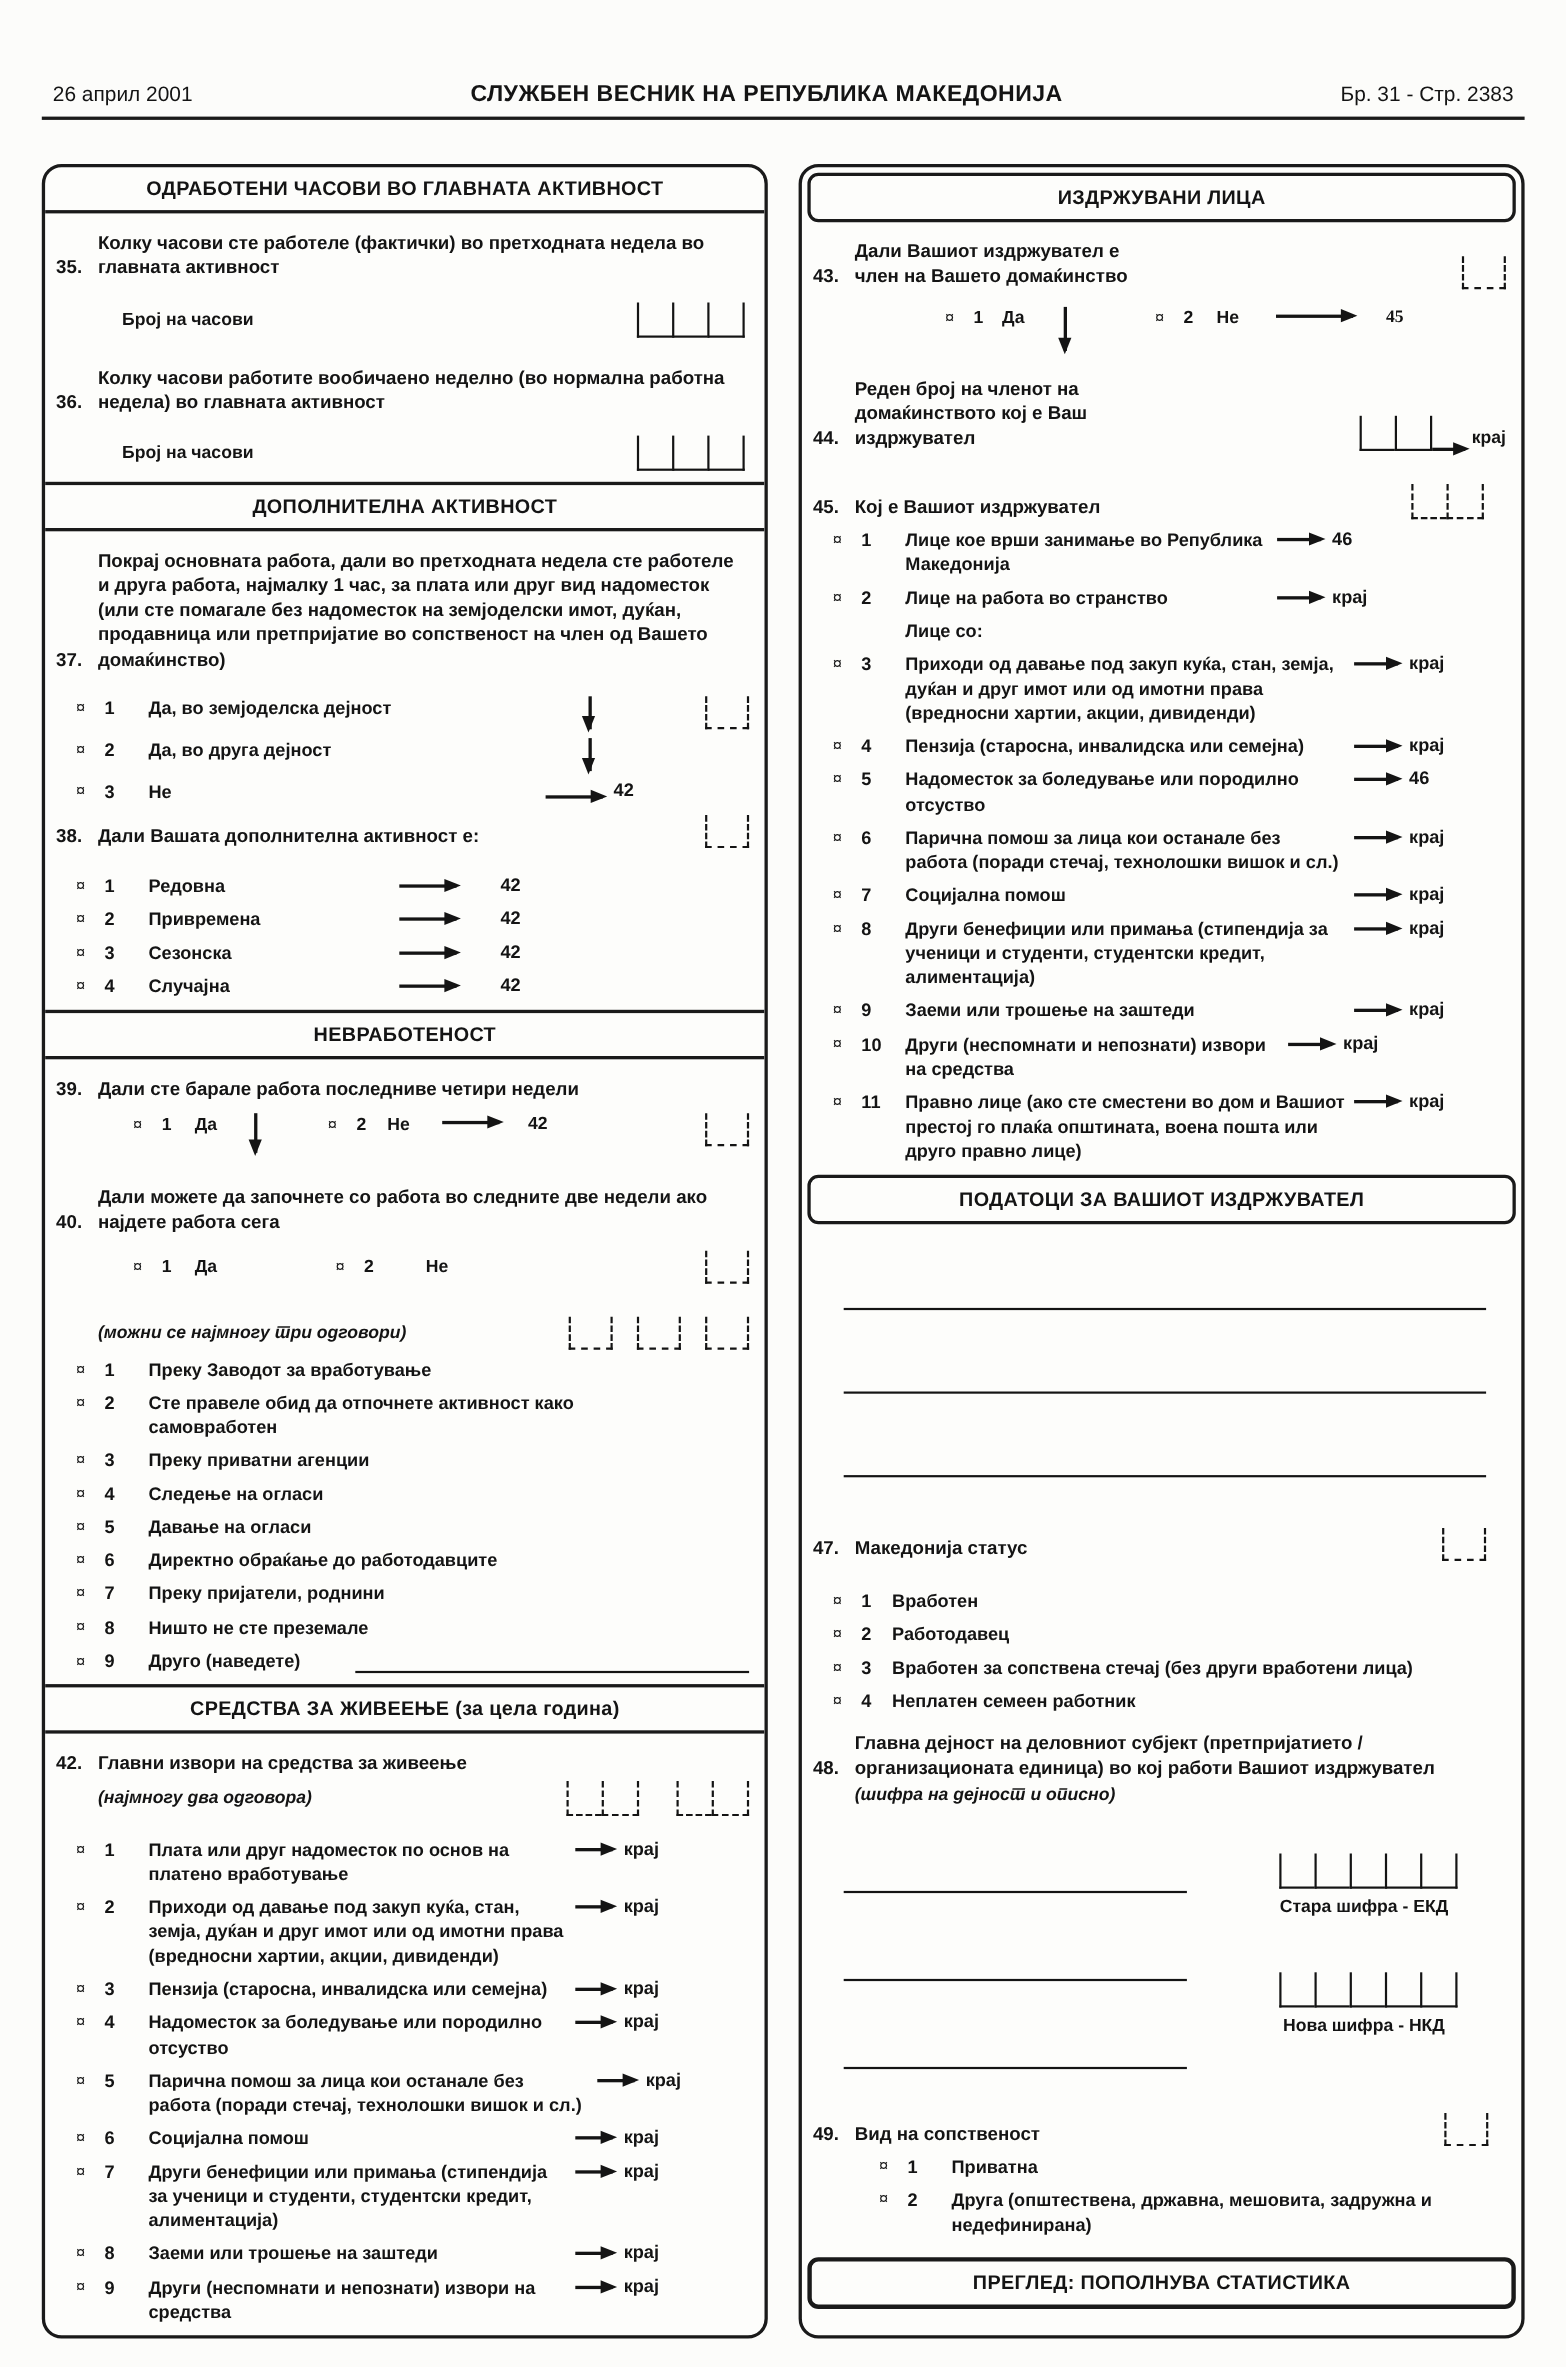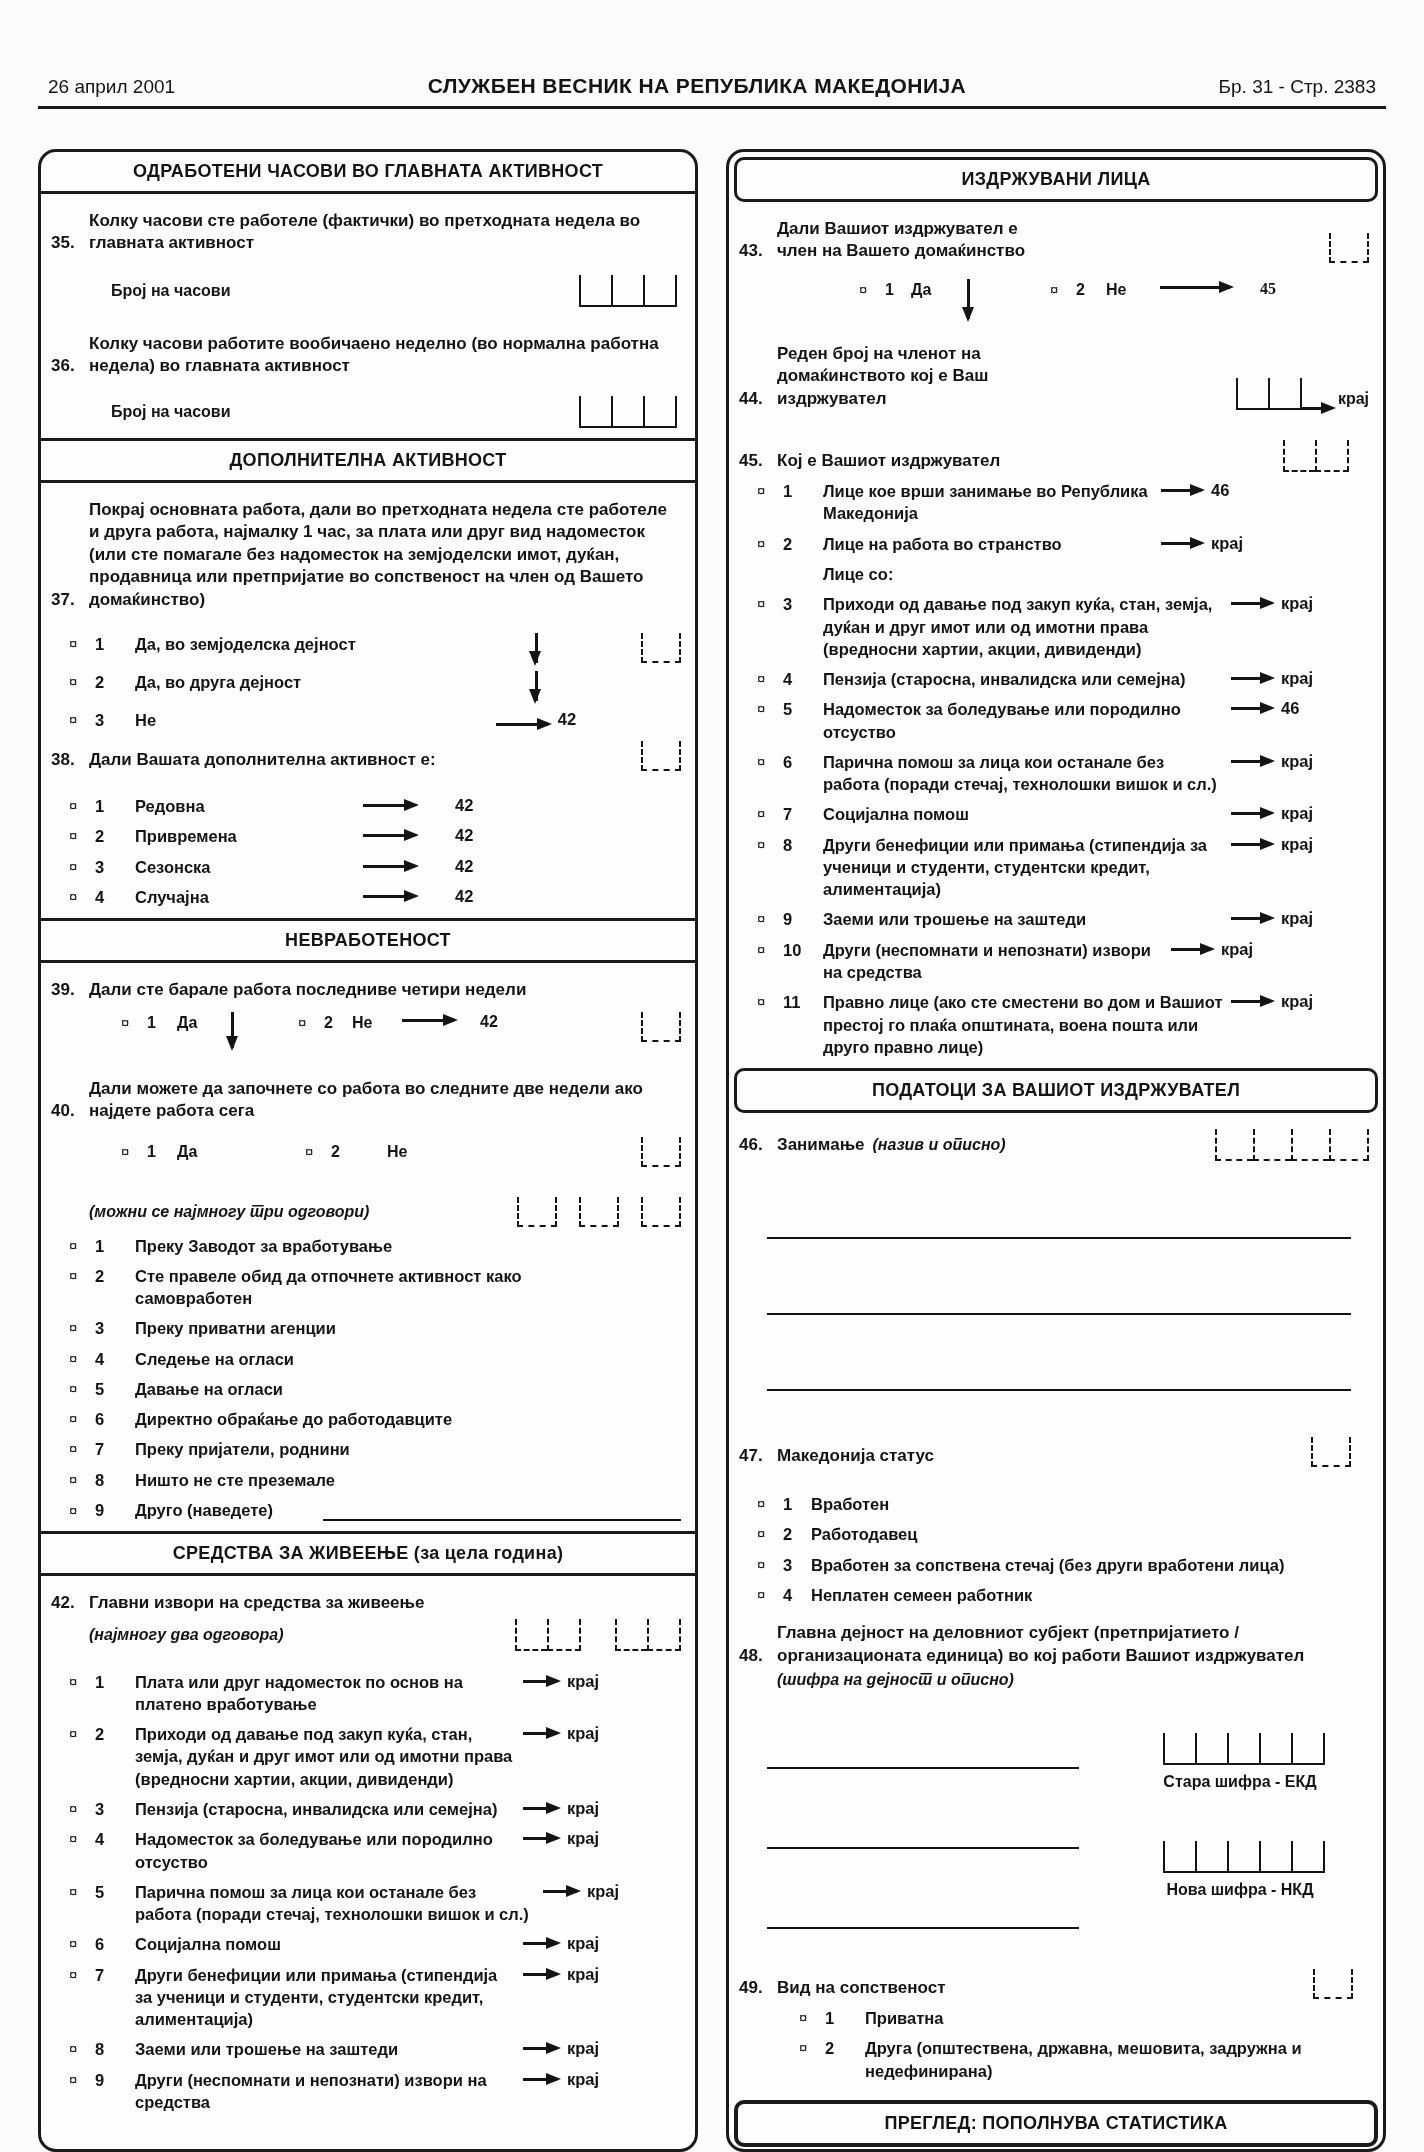--- a/index.html
+++ b/index.html
@@ -490,32 +490,20 @@
         <span class="ocode">11</span>
         <span class="olabel" style="max-width:400px;">Правно лице (ако сте сместени во дом и Вашиот престој го плаќа општината, воена пошта или друго правно лице)</span>
         <span class="arr-r" style="width:40px;"></span>
         <span class="otarget">крај</span>
       </div>
     </div>
 
     <div class="band boxed">ПОДАТОЦИ ЗА ВАШИОТ ИЗДРЖУВАТЕЛ</div>
 
     <div class="q">
-      <div class="qhead" style="align-items:center;">
-        <span class="qnum">46.</span>
-        <span class="qtext" style="flex:0 0 auto;">Занимање</span>
-        <span class="hint" style="margin-left:8px;">(назив и описно)</span>
-        <span style="flex:1;"></span>
-        <span class="cells dashed">
-          <span class="cell" style="width:36px;"></span>
-              <span class="cell" style="width:36px;"></span>
-              <span class="cell" style="width:36px;"></span>
-              <span class="cell" style="width:36px;"></span>
-        </span>
-      </div>
       <div class="wline" style="margin:74px 18px 0 28px;"></div>
       <div class="wline" style="margin:72px 18px 0 28px;"></div>
       <div class="wline" style="margin:72px 18px 0 28px;"></div>
     </div>
 
     <div class="q" style="margin-top:46px;">
       <div class="qhead">
         <span class="qnum">47.</span>
         <span class="qtext">Македонија статус</span>
         <span class="dbox" style="margin-right:18px;"></span>

